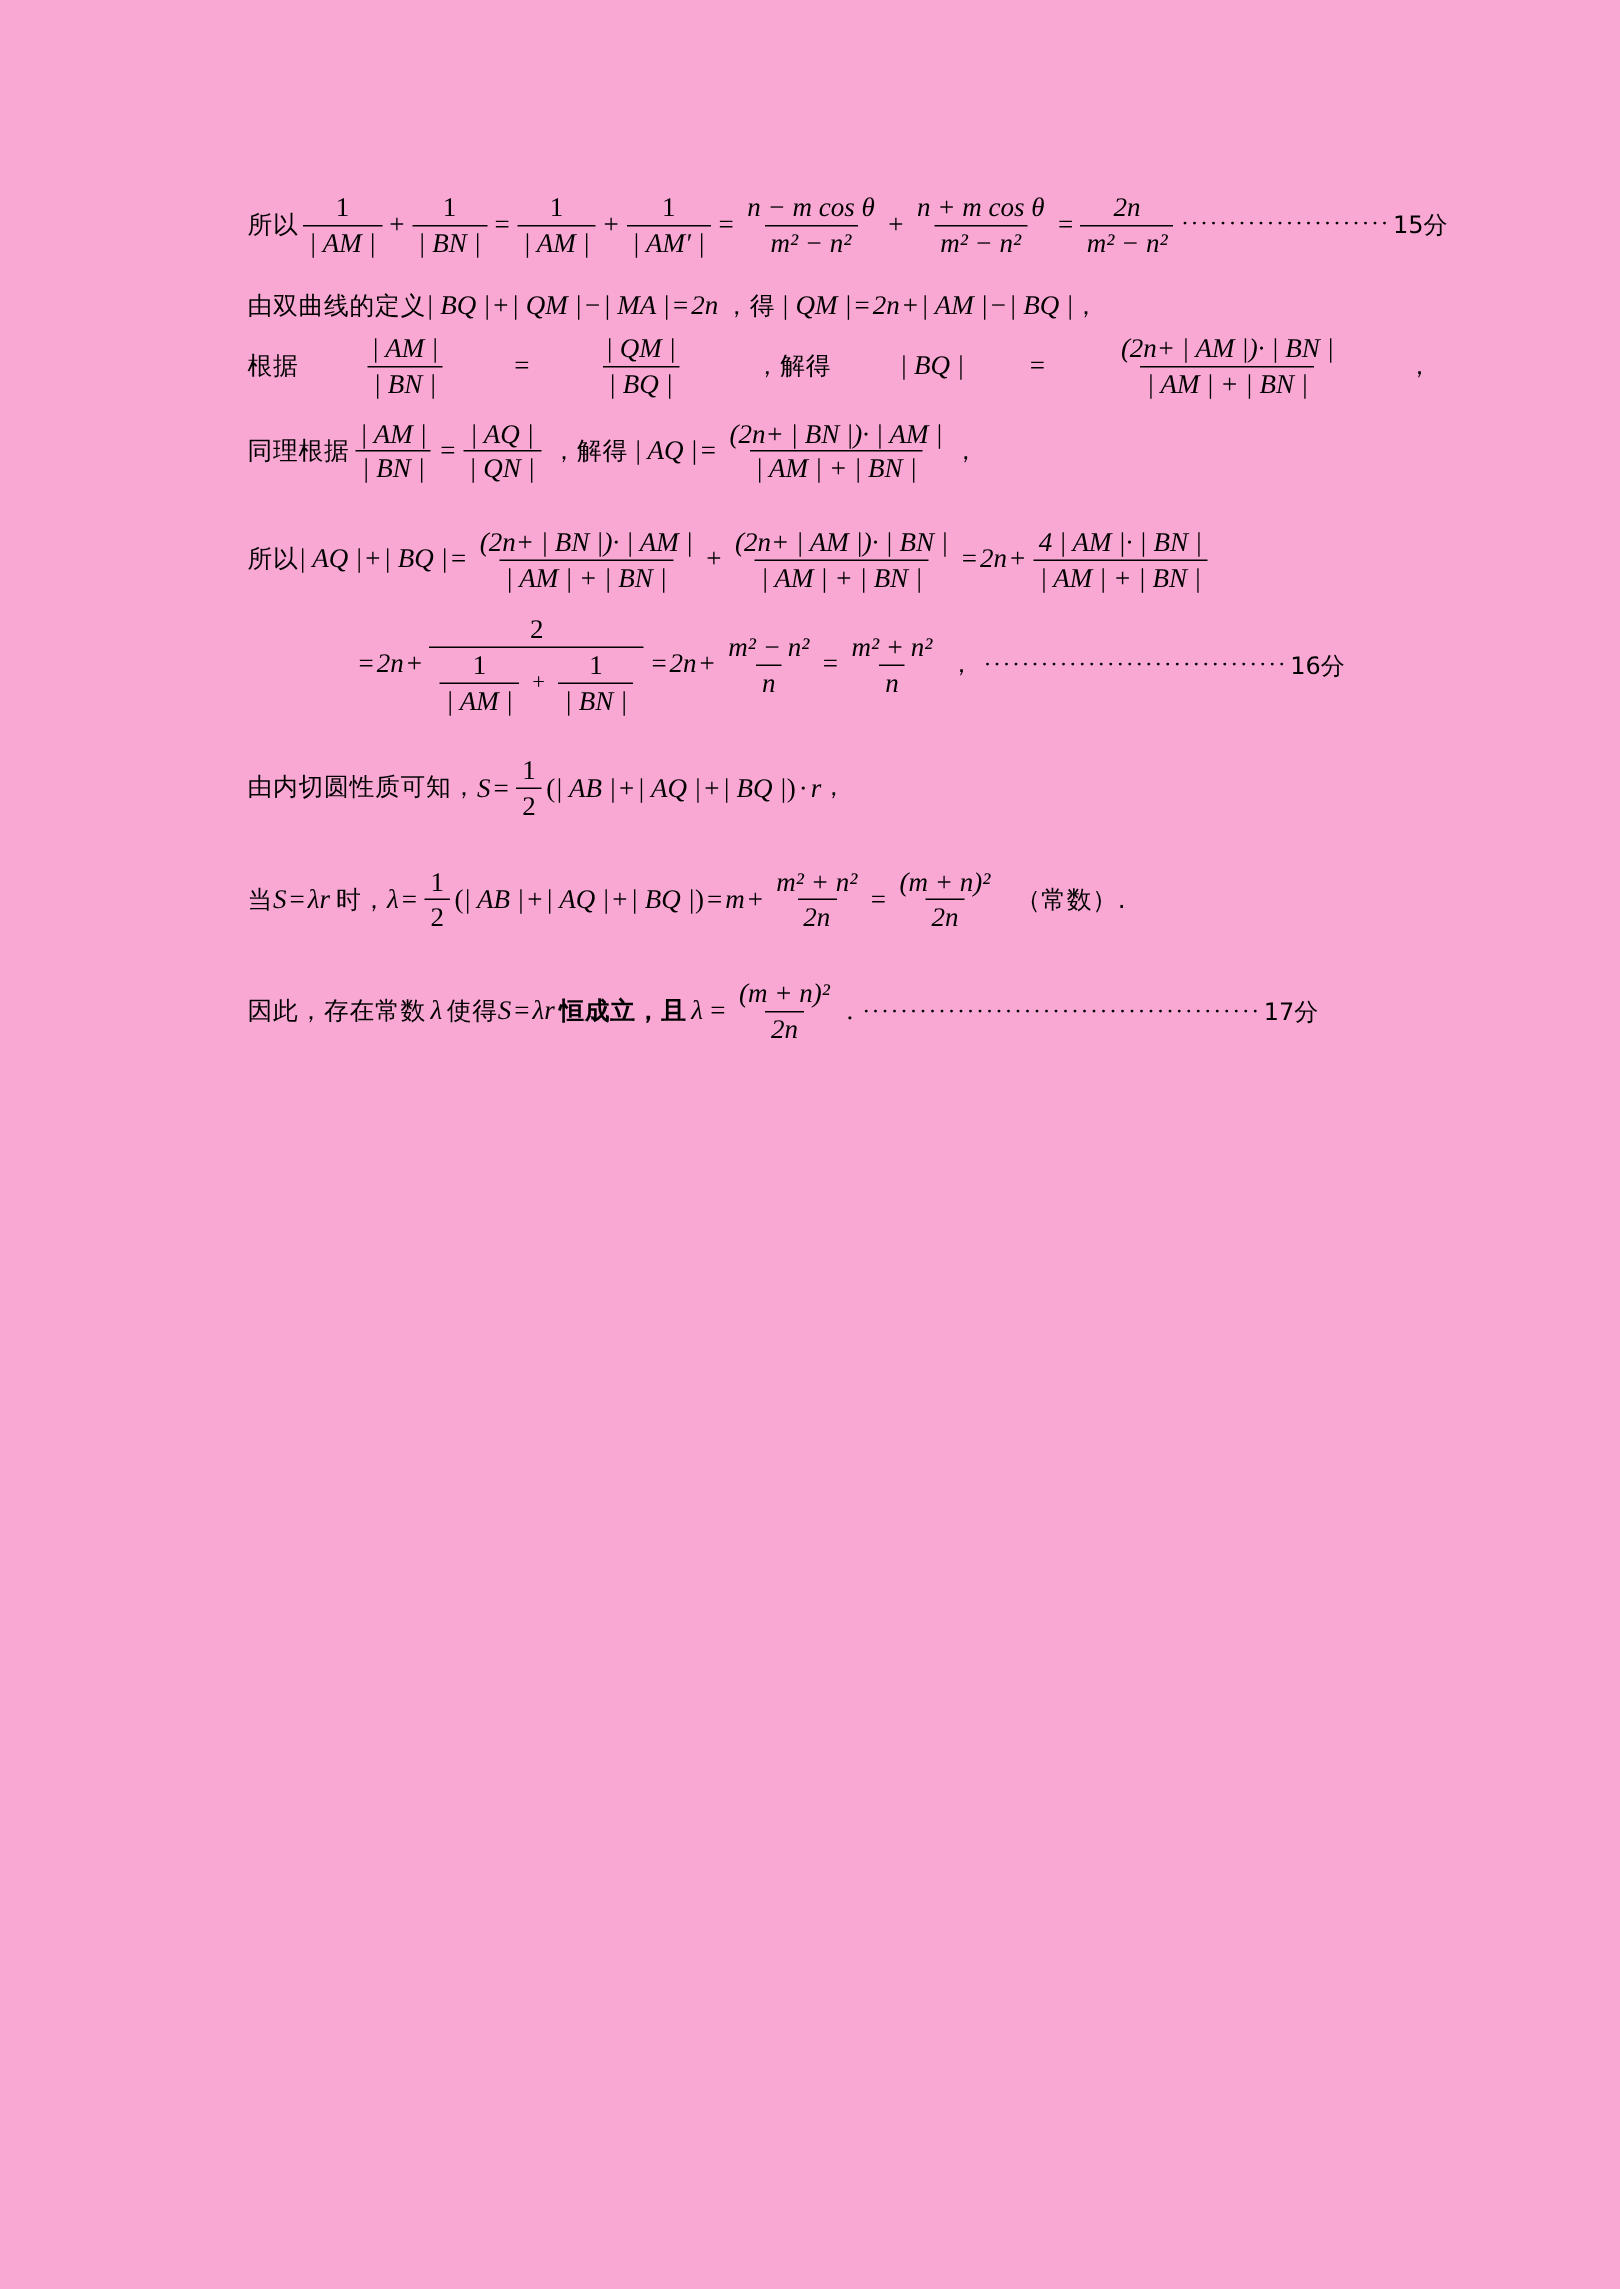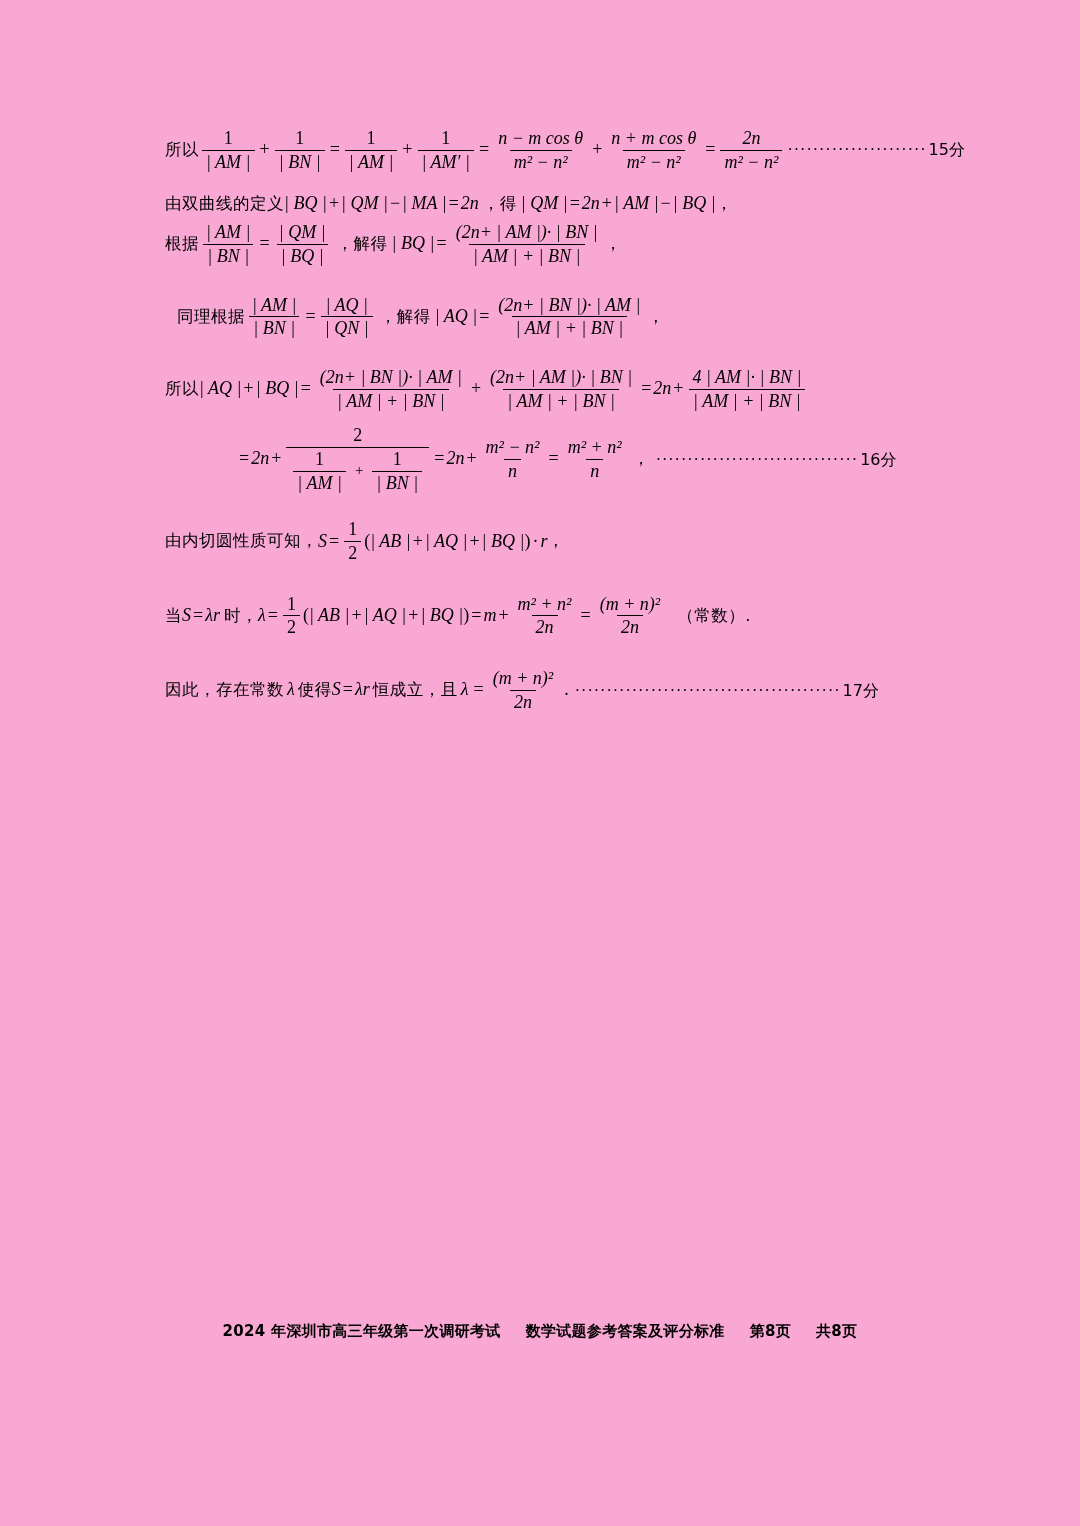--- a/index.html
+++ b/index.html
@@ -158,42 +158,42 @@
       <span class="mi">| QM |</span>
       <span class="mo">=</span>
       <span class="mi">2n</span>
       <span class="mo">+</span>
       <span class="mi">| AM |</span>
       <span class="mo">−</span>
       <span class="mi">| BQ |</span>
       <span class="cn">，</span>
     </div>
 
-    <div class="line" style="margin-bottom:28px;">
+    <div class="line" style="margin-bottom:12px;justify-content:space-between;">
       <span class="cn">根据</span>
       <span class="frac">
         <span class="num mi">| AM |</span>
         <span class="den mi">| BN |</span>
       </span>
       <span class="mo">=</span>
       <span class="frac">
         <span class="num mi">| QM |</span>
         <span class="den mi">| BQ |</span>
       </span>
       <span class="cn" style="padding:0 4px;">，解得</span>
       <span class="mi">| BQ |</span>
       <span class="mo">=</span>
       <span class="frac">
         <span class="num mi">(2n+ | AM |)· | BN |</span>
         <span class="den mi">| AM | + | BN |</span>
       </span>
       <span class="cn">，</span>
     </div>
 
-    <div class="line" style="margin-bottom:28px;margin-left:12px;">
+    <div class="line" style="margin-bottom:28px;">
       <span class="cn">同理根据</span>
       <span class="frac">
         <span class="num mi">| AM |</span>
         <span class="den mi">| BN |</span>
       </span>
       <span class="mo">=</span>
       <span class="frac">
         <span class="num mi">| AQ |</span>
         <span class="den mi">| QN |</span>
       </span>
@@ -322,37 +322,28 @@
     </div>
 
     <div class="line">
       <span class="cn">因此，存在常数</span>
       <span class="mi" style="padding:0 3px;">λ</span>
       <span class="cn">使得</span>
       <span class="mi">S</span>
       <span class="mo">=</span>
       <span class="mi">λ</span>
       <span class="mi">r</span>
-      <span class="cn" style="padding-left:3px;">恒成立，且</span>
+      <span class="cn" style="padding-left:3px;font-weight:bold;">恒成立，且</span>
       <span class="mi" style="padding:0 3px;">λ</span>
       <span class="mo">=</span>
       <span class="frac">
         <span class="num mi">(m + n)²</span>
         <span class="den mi">2n</span>
       </span>
       <span class="mn" style="padding:0 4px;">.</span>
       <span class="dots">··········································</span>
       <span class="score">17分</span>
     </div>
 
   </div>
 
-  <div class="footer">
-    <span>2024 年深圳市高三年级第一次调研考试</span>
-    <span class="sep"></span>
-    <span>数学试题参考答案及评分标准</span>
-    <span class="sep"></span>
-    <span>第8页</span>
-    <span class="sep"></span>
-    <span>共8页</span>
-  </div>
 
 </div>
 
 </body></html>

